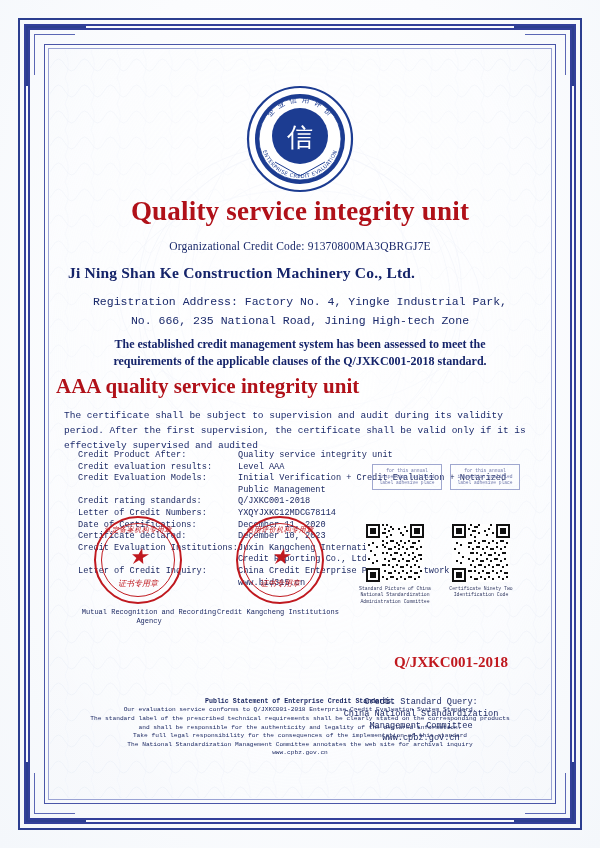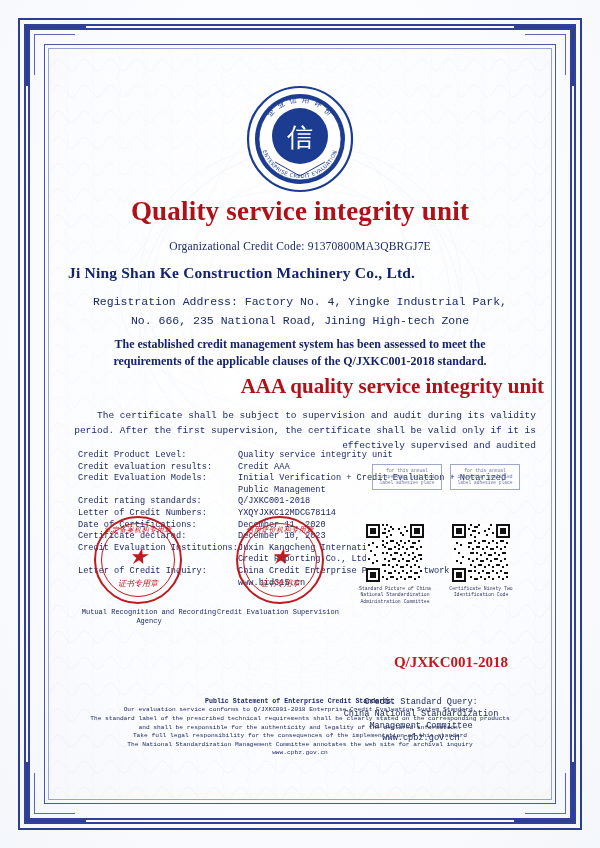--- a/index.html
+++ b/index.html
@@ -143,31 +143,31 @@
     color: #15246a;
     font-size: 12px;
     line-height: 17px;
     font-weight: bold;
   }
 
   .grade {
     position: absolute;
     top: 318px;
     left: 0; right: 0;
-    text-align: right;
+    text-align: left;
     color: #b01119;
     font-size: 21px;
     font-weight: bold;
   }
 
   .supervision {
     position: absolute;
     top: 352px;
     left: 8px; right: 8px;
-    text-align: right;
+    text-align: left;
     color: #1b2a6b;
     font-size: 9.5px;
     line-height: 15px;
     font-family: "Liberation Mono", monospace;
   }
 
   .details {
     position: absolute;
     top: 394px;
     left: 22px;
@@ -402,26 +402,26 @@
     <div class="statement">The established credit management system has been assessed to meet the requirements of the applicable clauses of the Q/JXKC001-2018 standard.</div>
 
     <div class="grade">AAA quality service integrity unit</div>
 
     <div class="supervision">The certificate shall be subject to supervision and audit during its validity period. After the first supervision, the certificate shall be valid only if it is effectively supervised and audited</div>
 
     <div class="details">
       <table>
         <tbody>
           <tr>
-            <td class="label">Credit Product Level:</td>
+            <td class="label">Credit Product After:</td>
             <td>Quality service integrity unit</td>
           </tr>
           <tr>
             <td class="label">Credit evaluation results:</td>
-            <td>Credit AAA</td>
+            <td>Level AAA</td>
           </tr>
           <tr>
             <td class="label">Credit Evaluation Models:</td>
             <td>Initial Verification + Credit Evaluation + Notarized Public Management</td>
           </tr>
           <tr>
             <td class="label">Credit rating standards:</td>
             <td>Q/JXKC001-2018</td>
           </tr>
           <tr>
@@ -467,21 +467,21 @@
       </div>
       <div class="stamp-caption" style="left: -3px; top: 92px; margin-left: 13px;">Mutual Recognition
 and Recording Agency</div>
 
       <div class="round-stamp" style="left: 172px; top: 0;">
         <div class="inner-ring"></div>
         <div class="arc-top">信用评价机构专用章</div>
         <div class="star">★</div>
         <div class="band">证书专用章</div>
       </div>
-      <div class="stamp-caption" style="left: 139px; top: 92px;">Credit Evaluation Supervision</div>
+      <div class="stamp-caption" style="left: 139px; top: 92px;">Credit Kangcheng Institutions</div>
 
       <svg class="qr" style="left: 302px; top: 8px;" viewBox="0 0 29 29" shape-rendering="crispEdges">
         <rect width="29" height="29" fill="#ffffff"></rect>
         <g fill="#111111">
           <rect x="0" y="0" width="7" height="1"></rect>
             <rect x="0" y="6" width="7" height="1"></rect>
           <rect x="0" y="0" width="1" height="7"></rect>
             <rect x="6" y="0" width="1" height="7"></rect>
           <rect x="2" y="2" width="3" height="3"></rect>
           <rect x="22" y="0" width="7" height="1"></rect>

